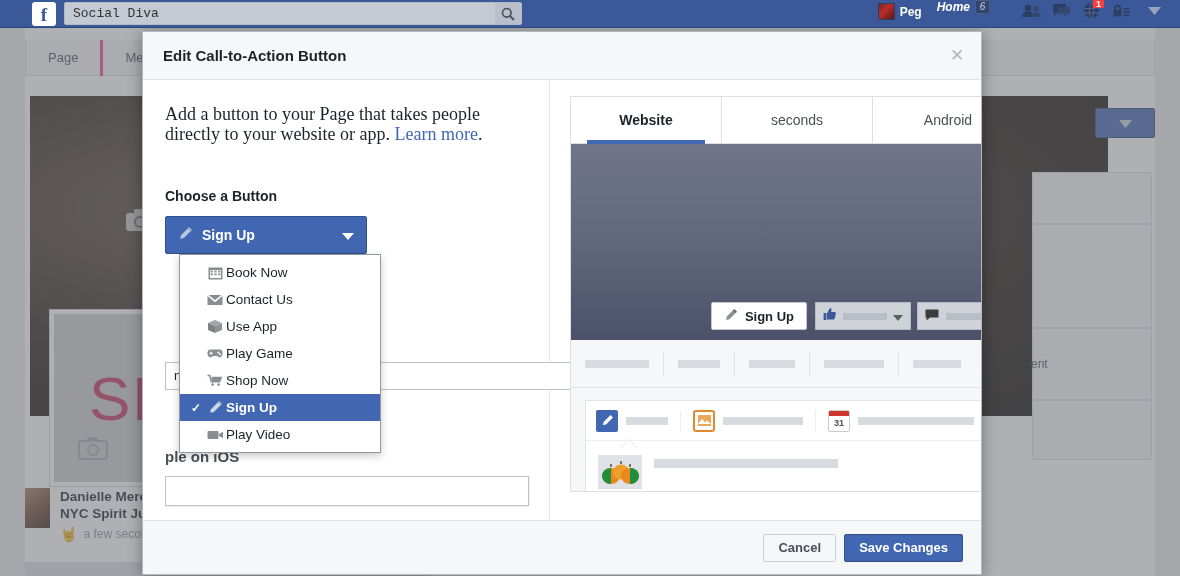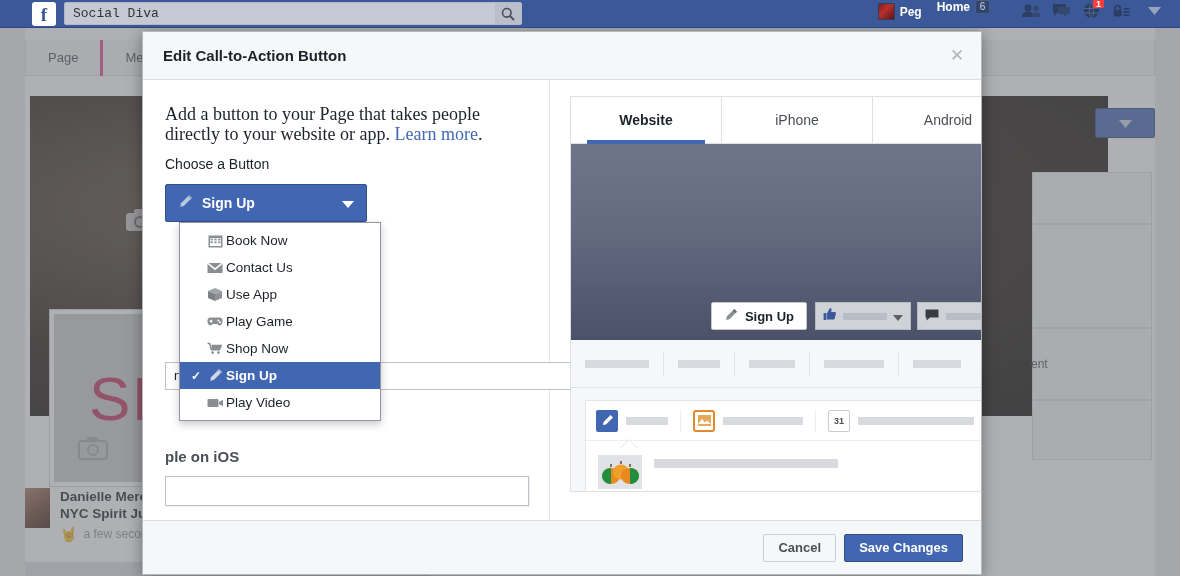--- a/index.html
+++ b/index.html
@@ -39,21 +39,21 @@
     color: #4b4f56; font-size: 13px;
   }
   .fb-right { margin-left: auto; display: flex; align-items: flex-start; height: 28px; padding-right: 14px; }
   .fb-profile { display: flex; align-items: center; padding: 0 7px; height: 24px; }
   .fb-avatar {
     width: 17px; height: 17px; margin-right: 5px;
     background: linear-gradient(135deg,#7a1f22 0%,#b9302d 40%,#5e1416 100%);
     border: 1px solid #2c3e63;
   }
   .fb-name { color: #fff; font-size: 12px; font-weight: bold; }
-  .fb-home { display: flex; align-items: center; padding: 0 8px; }
+  .fb-home { display: flex; align-items: center; padding: 0 8px; font-style: italic; }
   .fb-home-label { color: #fff; font-size: 12px; font-weight: bold; }
   .fb-badge-sq {
     margin-left: 5px; min-width: 15px; height: 14px;
     background: #31456e; border: 1px solid #4a5d85; border-radius: 2px;
     color: #cfd6e4; font-size: 10px; display: flex; align-items: center;
     justify-content: center; padding: 0 2px;
   }
   .fb-icons { display: flex; align-items: center; margin-left: 18px; }
   .fb-ic {
     position: relative; width: 30px; height: 22px;
@@ -162,21 +162,21 @@
     width: 440px; padding: 24px 24px 0 22px; position: relative;
     border-right: 1px solid #e5e6e9;
   }
   .modal-right { flex: 1; padding: 16px 18px 0 20px; }
 
   .intro {
     font-size: 18px; color: #1d2129; line-height: 20px; width: 360px; font-family: Liberation Serif, serif;
   }
   .intro a { color: #4267b2; text-decoration: none; }
   .section-label {
-    margin-top: 12px; font-size: 14px; font-weight: normal; color: #1d2129;
+    margin-top: 44px; font-size: 14px; font-weight: bold; color: #1d2129;
   }
 
   
   .choose-wrap { position: relative; margin-top: 12px; width: 202px; }
   .choose-btn {
     width: 202px; height: 38px; background: #4267b2;
     border: 1px solid #32508a; border-radius: 2px;
     display: flex; align-items: center; padding: 0 12px;
     color: #fff; font-size: 14px; font-weight: bold;
   }
@@ -282,21 +282,21 @@
   .ico-pencil-sq {
     width: 22px; height: 22px; background: #4267b2; border-radius: 2px;
     display: flex; align-items: center; justify-content: center;
   }
   .ico-photo-sq {
     width: 22px; height: 22px; background: #fff; border: 2px solid #e08a2e;
     border-radius: 3px; display: flex; align-items: center; justify-content: center;
   }
   .ico-cal-sq {
     width: 22px; height: 22px; background: #fff; border: 1px solid #c9ccd1;
-    border-radius: 2px; display: flex; flex-direction: row; overflow: hidden;
+    border-radius: 2px; display: flex; flex-direction: column; overflow: hidden;
   }
   .ico-cal-sq .top { height: 5px; background: #d0342c; }
   .ico-cal-sq .num { flex:1; font-size: 9px; font-weight: bold; color: #4b4f56;
     display:flex; align-items:center; justify-content:center; }
   .comp-caret {
     position: absolute; left: 34px; top: 39px; width: 0; height: 0;
     border-left: 9px solid transparent; border-right: 9px solid transparent;
     border-bottom: 9px solid #fff;
     filter: drop-shadow(0 -1px 0 #e1e3e7);
   }
@@ -585,21 +585,21 @@
               <span>Play Video</span>
             </div>
 
           </div>
         </div>
       </div>
 
       <div class="modal-right">
         <div class="prev-tabs">
           <div class="prev-tab active">Website</div>
-          <div class="prev-tab">iPhone</div>
+          <div class="prev-tab">seconds</div>
           <div class="prev-tab">Android</div>
         </div>
 
         <div class="prev-stage">
           <div class="prev-cover">
             <div class="prev-actions">
               <div class="prev-signup">
                 <span class="pencil">
                   <svg width="14" height="14" viewBox="0 0 15 15">
                       <path d="M11 1.2l2.8 2.8-8 8-3.6.8.8-3.6z" fill="#8b8e93"></path>

